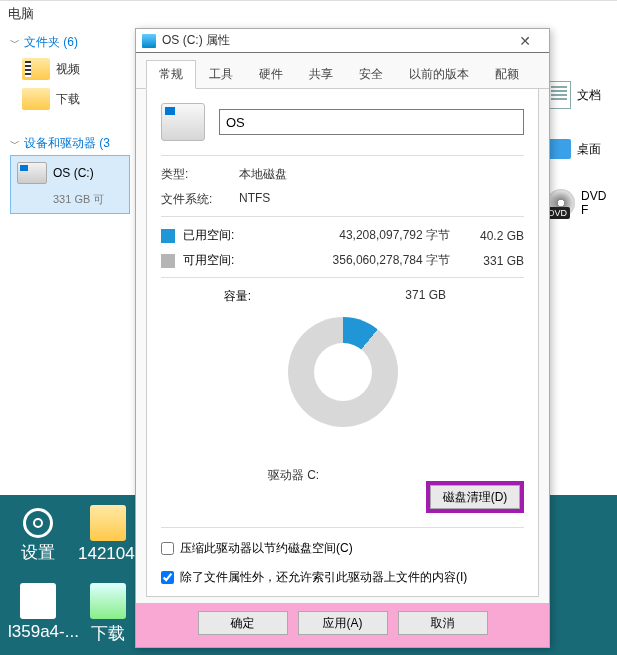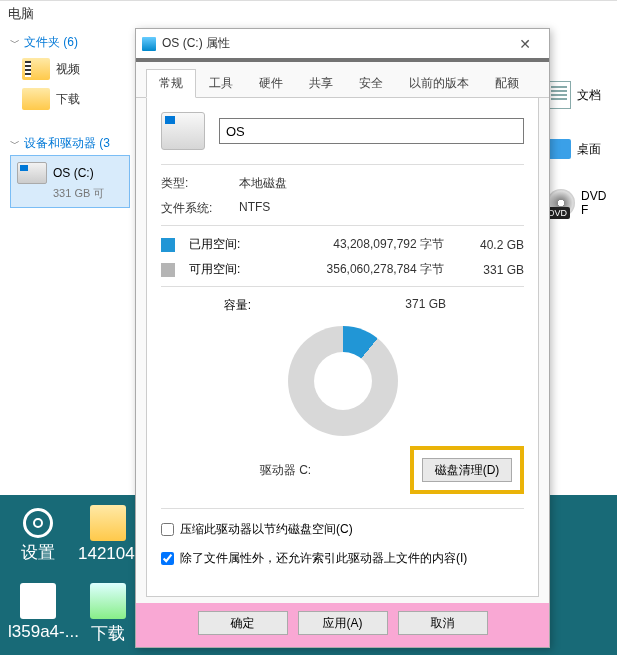--- a/index.html
+++ b/index.html
@@ -56,21 +56,21 @@
   border-radius: 2px;
   position: relative;
 }
 .folder-icon.video::after{
   content:"";position:absolute;left:3px;top:3px;width:6px;height:16px;
   background:repeating-linear-gradient(#333 0,#333 2px,#fff 2px,#fff 4px);
 }
 .drive-item {
   display: flex;
   flex-direction: column;
-  gap: 2px;
+  gap: 8px;
   padding: 6px;
   background: #d8ebfb;
   border: 1px solid #7abdf5;
   width: 120px;
 }
 .drive-row { display:flex; gap:6px; align-items:center;}
 .drive-icon {
   width: 30px; height: 22px;
   background: linear-gradient(#f2f2f2,#ccc);
   border: 1px solid #aaa;
@@ -124,26 +124,26 @@
   left: 135px;
   width: 415px;
   height: 620px;
   background: #f9f9f9;
   border: 1px solid #aaa;
   box-shadow: 2px 2px 8px rgba(0,0,0,0.25);
   display: flex;
   flex-direction: column;
 }
 .dlg-titlebar {
-  height: 33px;
+  height: 24px;
   display:flex;
   align-items:center;
   padding: 0 6px;
   background:#fff;
-  border-bottom:4px solid #737373;
+  border-bottom:1px solid #737373;
   font-size:12px;
   color:#333;
 }
 .dlg-titlebar .spacer{flex:1;}
 .dlg-title-icon{width:14px;height:14px;background:linear-gradient(#6cf,#08c);margin-right:6px;border-radius:1px;}
 .close-btn{width:36px;height:22px;display:flex;align-items:center;justify-content:center;color:#555;font-size:14px;cursor:pointer;}
 
 .tabs {
   display:flex;
   padding: 6px 10px 0 10px;
@@ -202,21 +202,21 @@
 }
 
 .hr{height:1px;background:#ddd;margin:6px 0 10px;}
 .kv-row{display:flex;margin-bottom:8px;font-size:12px;}
 .kv-row .k{width:78px;color:#333;}
 .kv-row .v{color:#333;}
 
 .space-row{
   display:grid;
   grid-template-columns:16px 70px 1fr 68px;
-  gap:12px;
+  gap:6px;
   align-items:center;
   margin-bottom:8px;
   font-size:12px;
 }
 .sq{width:14px;height:14px;}
 .sq.used{background:#2196d6;}
 .sq.free{background:#b5b5b5;}
 .bytes{text-align:right;color:#333;}
 .gb{text-align:right;color:#333;}
 
@@ -244,23 +244,23 @@
 }
 
 .drive-label-row{
   display:flex;
   align-items:center;
   justify-content:space-between;
   margin-top:6px;
 }
 .drive-label-text{flex:1;text-align:center;font-size:12px;color:#333;}
 .cleanup-wrap{
-  border:4px solid #eab308;
-  padding:8px;
+  border:4px solid #a21caf;
   display:inline-block;
+  margin-top:44px;
 }
 .btn{
   min-width:90px;
   height:24px;
   background:#e9e9e9;
   border:1px solid #aaa;
   font-size:12px;
   font-family:inherit;
   cursor:pointer;
   padding:0 10px;

